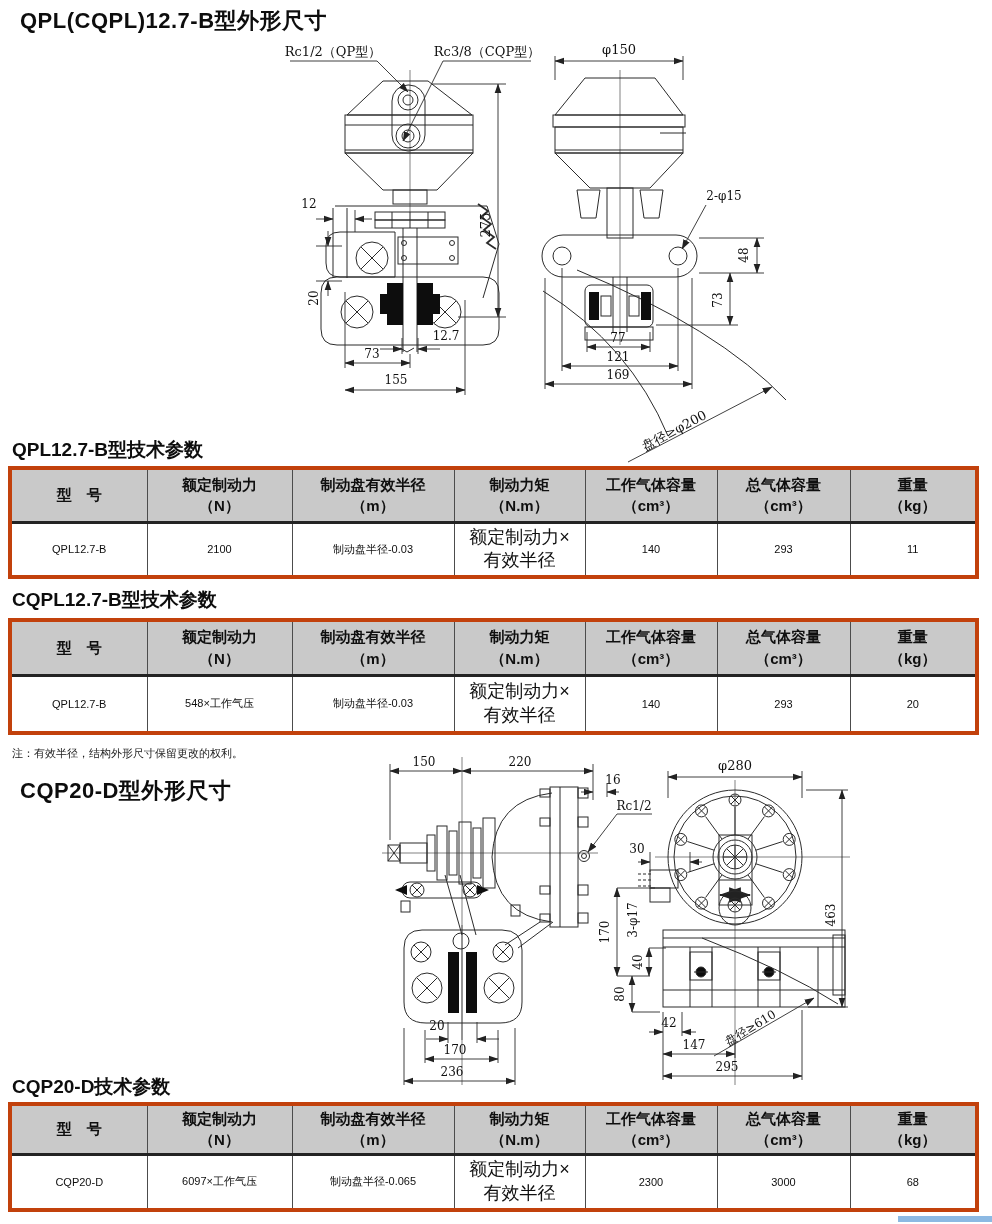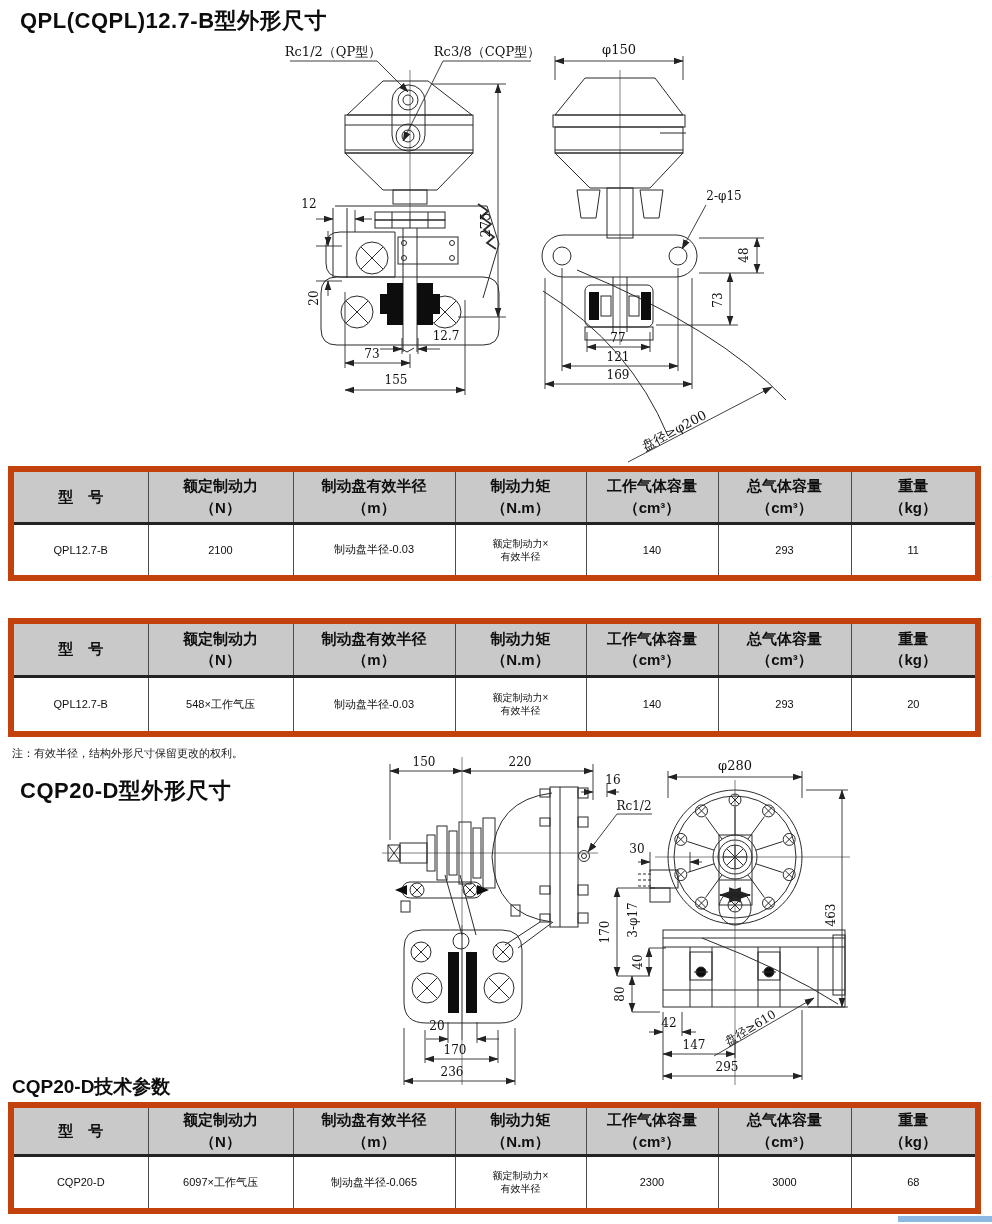--- a/index.html
+++ b/index.html
@@ -5,25 +5,25 @@
   *{margin:0;padding:0;box-sizing:border-box}
   html,body{background:#fff}
   body{font-family:"Liberation Sans",sans-serif;color:#111}
   #page{position:relative;width:992px;height:1224px;background:#fff;overflow:hidden}
   .abs{position:absolute}
   .h1{font-size:22px;font-weight:bold;letter-spacing:.5px;color:#0d0d0d}
   .h2{font-size:19px;font-weight:bold;color:#0d0d0d}
   .note{font-size:11px;color:#1a1a1a}
   svg.draw{position:absolute;left:0;pointer-events:none}
   .tblwrap{position:absolute;left:8px}
-  table.spec{border-collapse:collapse;width:967px;table-layout:fixed;background:#fff;border:6px solid #c2410c}
+  table.spec{border-collapse:collapse;width:967px;table-layout:fixed;background:#fff;border:4px solid #c2410c}
   .spec th,.spec td{border:1px solid #4c4c4c;text-align:center;vertical-align:middle;padding:0 2px;color:#0f0f0f}
   .spec tr.hd th{background:#c9c9c9;font-size:15px;font-weight:bold;border-bottom:3px solid #232323}
   .spec td{font-size:11px}
-  .spec td.small{font-size:10px;line-height:1.3;white-space:pre-line}
+  .spec td.small{font-size:18px;line-height:1.3;white-space:pre-line}
   .hd .l{display:block;line-height:1.45}
   .tb1 tr.hd{height:54px}.tb1 tr.dr{height:55px}
   .tb2 tr.hd{height:55px}.tb2 tr.dr{height:58px}
   .tb3 tr.hd{height:50px}.tb3 tr.dr{height:56px}
   .bluebar{position:absolute;height:6px;background:#8cb9e3}
   .dimtxt{font-family:"DejaVu Serif",serif;font-size:13px;fill:#111}
   .dimtxt.s{font-size:12px}
 </style>
 </head>
 <body>
@@ -211,20 +211,21 @@
       <text class="dimtxt s" x="724" y="200" text-anchor="middle">2-φ15</text>
       <text class="dimtxt s" transform="translate(748,255) rotate(-90)" text-anchor="middle">48</text>
       <text class="dimtxt s" transform="translate(722,300) rotate(-90)" text-anchor="middle">73</text>
       <text class="dimtxt s" x="618" y="342" text-anchor="middle">77</text>
       <text class="dimtxt s" x="618" y="361" text-anchor="middle">121</text>
       <text class="dimtxt s" x="618" y="379" text-anchor="middle">169</text>
       <text class="dimtxt" transform="translate(645,451) rotate(-28)">盘径≥φ200</text>
     </g>
   </svg>
 
+  <div class="abs h2" style="left:12px;top:437px">QPL12.7-B型技术参数</div>
   <div class="tblwrap" style="top:466px">
     <table class="spec tb1">
       <colgroup>
           <col style="width:137px">
           <col style="width:145px">
           <col style="width:162px">
           <col style="width:131px">
           <col style="width:132px">
           <col style="width:133px">
           <col style="width:127px">
@@ -266,20 +267,21 @@
         <td class="small">额定制动力×
 有效半径</td>
         <td>140</td>
         <td>293</td>
         <td>11</td>
       </tr>
     </tbody>
       </table>
   </div>
 
+  <div class="abs h2" style="left:12px;top:587px">CQPL12.7-B型技术参数</div>
   <div class="tblwrap" style="top:618px">
     <table class="spec tb2">
       <colgroup>
           <col style="width:137px">
           <col style="width:145px">
           <col style="width:162px">
           <col style="width:131px">
           <col style="width:132px">
           <col style="width:133px">
           <col style="width:127px">

